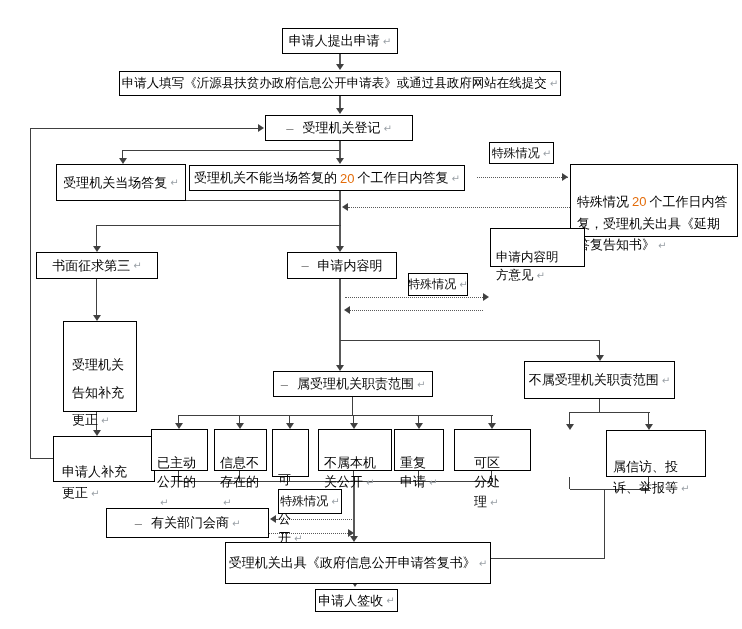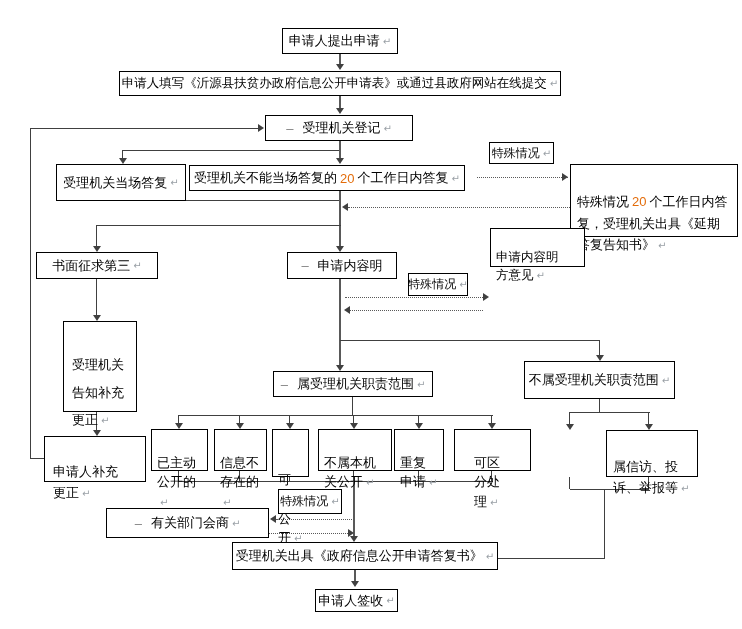--- a/index.html
+++ b/index.html
@@ -182,21 +182,21 @@
     <span>特殊情况</span>
       <span class="ret">↵</span>
   </div>
 
   <div class="box ml" style="left:63px;top:321px;width:74px;height:91px;line-height:2.1;padding:2px 8px">
     <span>受理机关
 告知补充
 更正</span><span class="ret">↵</span>
   </div>
 
-  <div class="box ml" style="left:44px;top:436px;width:102px;height:46px;line-height:1.62;padding:3px 8px">
+  <div class="box ml" style="left:53px;top:436px;width:102px;height:46px;line-height:1.62;padding:3px 8px">
     <span>申请人补充
 更正</span><span class="ret">↵</span>
   </div>
 
   <div class="box c" style="left:273px;top:371px;width:160px;height:26px">
     <span class="dash">–</span>
       <span>属受理机关职责范围</span>
       <span class="ret">↵</span>
   </div>
 
@@ -223,37 +223,37 @@
   </div>
   <div class="box ml" style="left:394px;top:429px;width:50px;height:42px;line-height:1.5;padding:3px 5px">
     <span>重复
 申请</span><span class="ret">↵</span>
   </div>
   <div class="box ml" style="left:454px;top:429px;width:77px;height:42px;line-height:1.5;padding:3px 19px">
     <span>可区分处
 理</span><span class="ret">↵</span>
   </div>
 
-  <div class="box ml" style="left:606px;top:430px;width:92px;height:47px;line-height:1.62;padding:4px 6px">
+  <div class="box ml" style="left:606px;top:430px;width:100px;height:47px;line-height:1.62;padding:4px 6px">
     <span>属信访、投
 诉、举报等</span><span class="ret">↵</span>
   </div>
 
   <div class="box c lblbox" style="left:278px;top:489px;width:64px;height:25px">
     <span>特殊情况</span>
       <span class="ret">↵</span>
   </div>
 
   <div class="box c" style="left:106px;top:508px;width:163px;height:30px">
     <span class="dash">–</span>
       <span>有关部门会商</span>
       <span class="ret">↵</span>
   </div>
 
-  <div class="box c" style="left:232px;top:542px;width:266px;height:28px">
+  <div class="box c" style="left:225px;top:542px;width:266px;height:42px">
     <span>受理机关出具《政府信息公开申请答复书》</span>
       <span class="ret">↵</span>
   </div>
 
   <div class="box c" style="left:315px;top:589px;width:83px;height:23px">
     <span>申请人签收</span>
       <span class="ret">↵</span>
   </div>
 
 </div>

